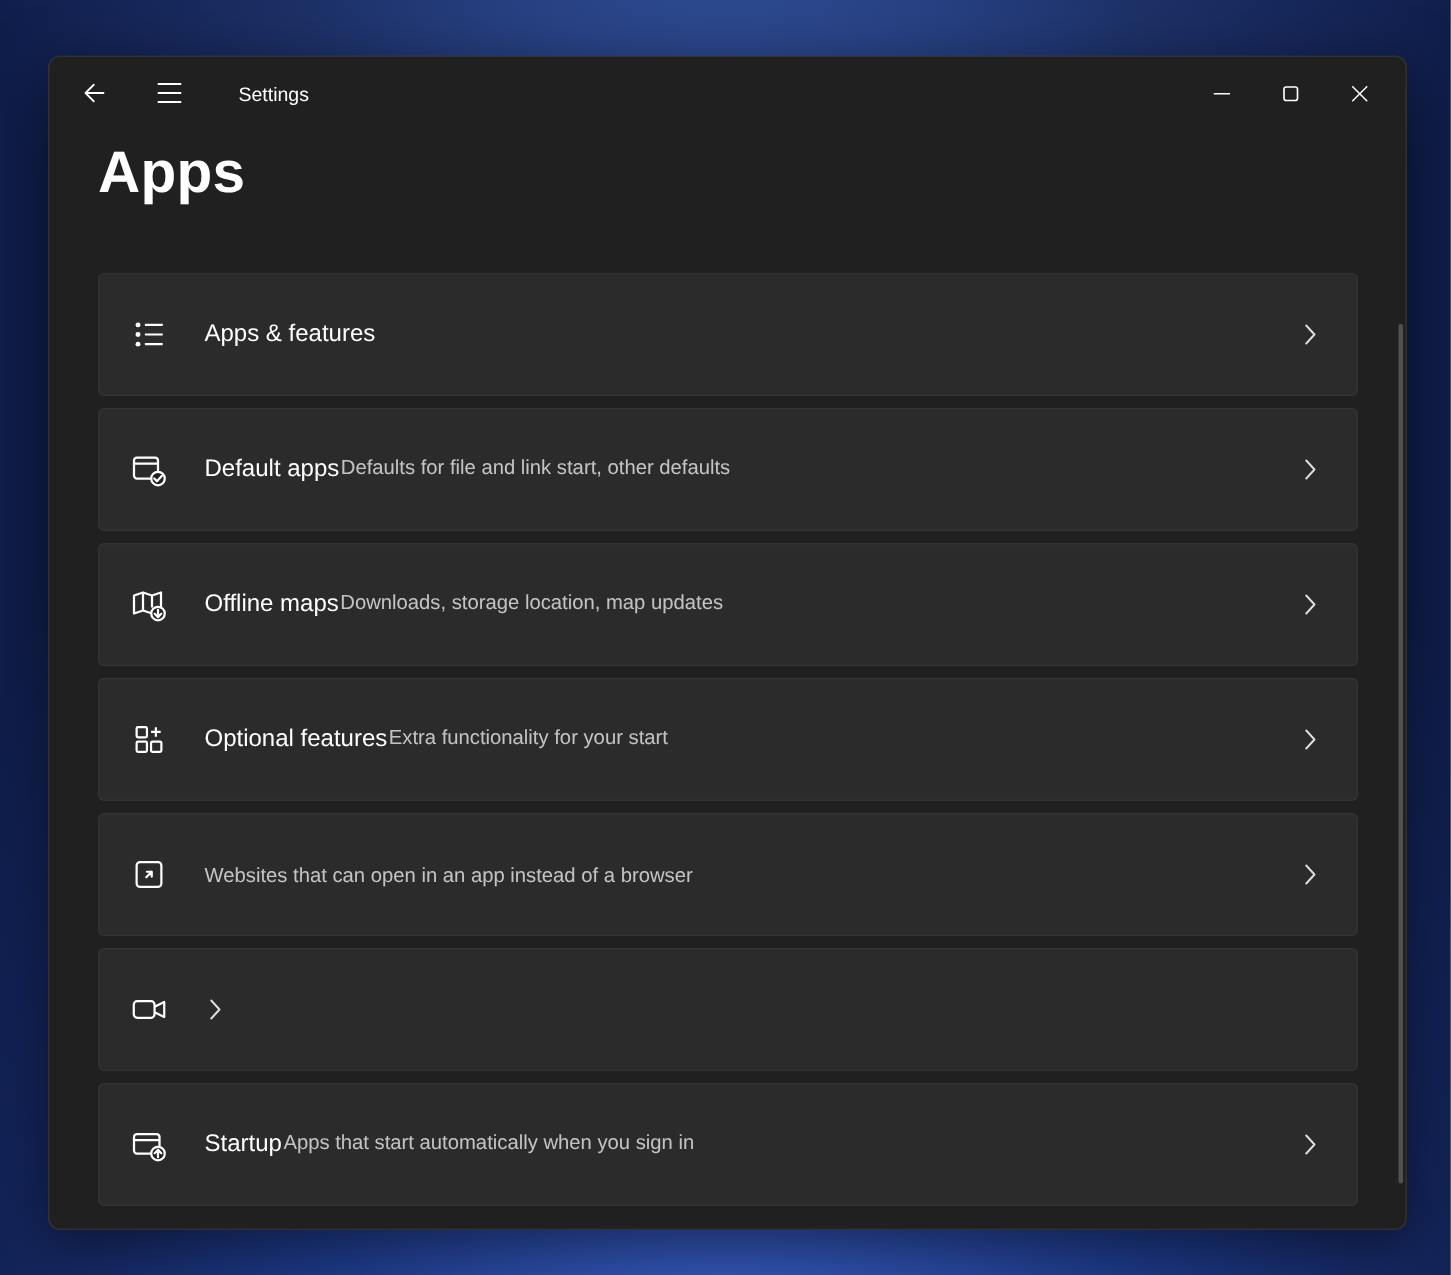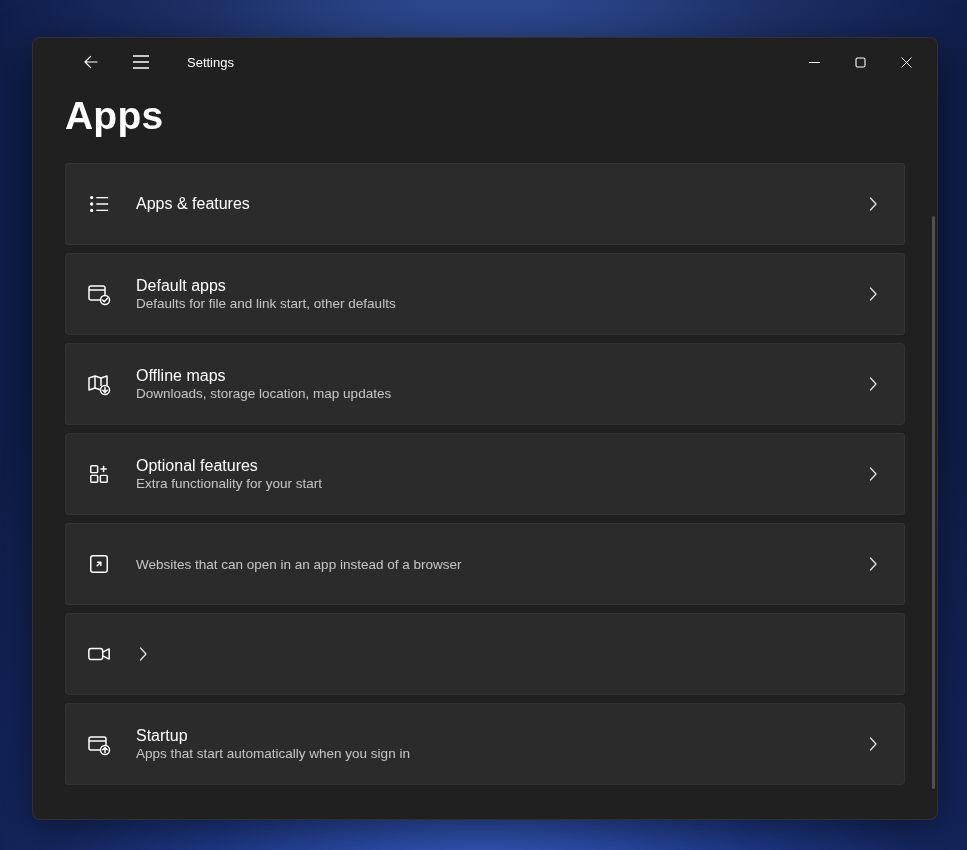--- a/index.html
+++ b/index.html
@@ -45,21 +45,20 @@
       display: flex;
       flex-direction: column;
     }
 
     .titlebar {
       height: 48px;
       display: flex;
       align-items: center;
       padding: 0 8px 0 16px;
       flex-shrink: 0;
-      margin-left: 28px;
     }
 
     .titlebar-left {
       display: flex;
       align-items: center;
       gap: 20px;
     }
 
     .back-button {
       width: 28px;
@@ -107,21 +106,21 @@
       padding: 0 32px 28px 32px;
       overflow-y: auto;
       position: relative;
     }
 
     .page-title {
       font-size: 39px;
       font-weight: 600;
       color: #ffffff;
       margin-top: 8px;
-      margin-bottom: 25px;
+      margin-bottom: 44px;
       letter-spacing: 0.2px;
     }
 
     .settings-list {
       display: flex;
       flex-direction: column;
       gap: 8px;
     }
 
     .setting-item {
@@ -141,21 +140,21 @@
       display: flex;
       align-items: center;
       justify-content: center;
       margin-right: 22px;
       flex-shrink: 0;
     }
 
     .setting-text {
       flex: 1;
       display: flex;
-      flex-direction: column;
+      flex-direction: row;
       gap: 1px;
     }
 
     .setting-title {
       font-size: 16px;
       font-weight: 400;
       color: #ffffff;
     }
 
     .setting-desc {

